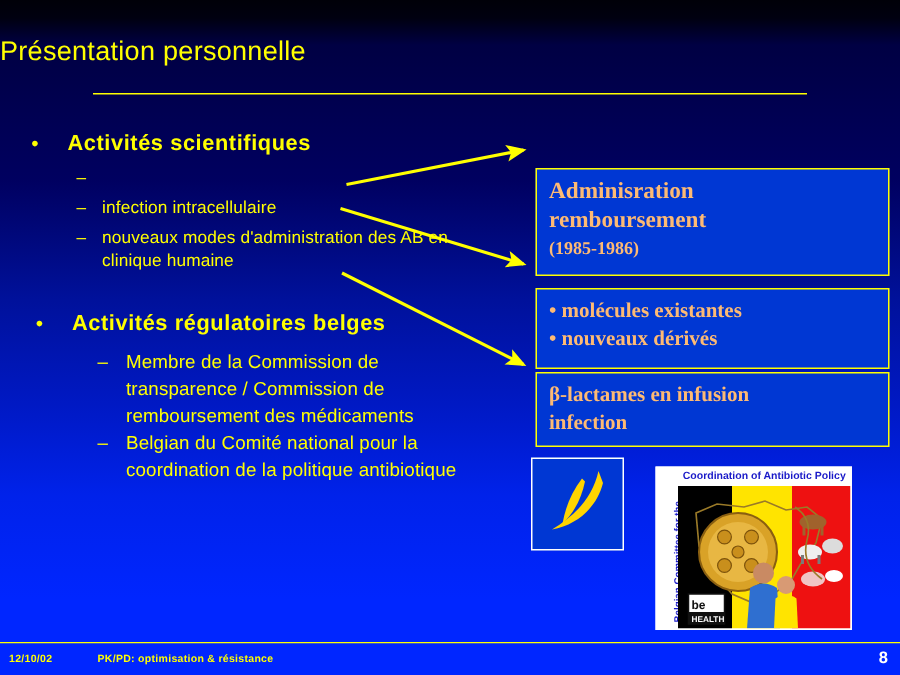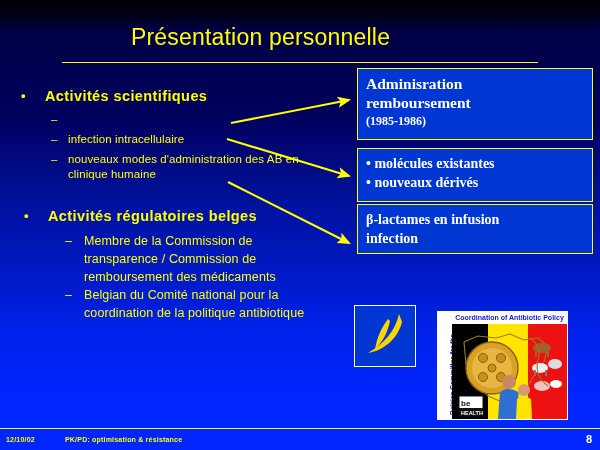--- a/index.html
+++ b/index.html
@@ -14,22 +14,22 @@
        #000008 0px,  #000010 12px,
        #000043 30px, #000060 120px,
        #00119b 200px, #0019c4 270px,
        #0022ea 330px, #0026ff 400px, #0026ff 450px);
     overflow:hidden;
   }
 
   
   #title{
     position:absolute;left:0;top:24px;width:521px;
-    text-align:center;color:#ffff00;
-    font-size:23px;letter-spacing:0.2px;
+    color:#ffff00;
+    font-size:18px;letter-spacing:0.2px;
   }
   #title-rule{
     position:absolute;left:62px;top:62px;width:476px;height:0;
     border-top:1.5px solid #ffff00;
   }
 
   
   .lvl1{
     position:absolute;color:#ffff00;font-weight:bold;
     font-size:14.5px;letter-spacing:0.4px;
@@ -57,22 +57,22 @@
   #b1i2{left:68px;top:132px;}
   #b1i3{left:68px;top:152px;width:240px;}
   #b2{left:48px;top:208px;}
   #b2i1{left:84px;top:232px;width:245px;}
   #b2i2{left:84px;top:286px;width:245px;}
 
   
   .rbox{
     position:absolute;left:357px;width:236px;
     background:#0037d3;border:1.3px solid #ffff00;
-    color:#ffffff;font-family:"Liberation Serif",serif;
-    font-weight:bold;box-sizing:border-box;
+    color:#fdba74;font-family:"Liberation Serif",serif;
+    font-weight:bold;box-sizing:border-box;margin-top:44px;
   }
   #rbox1{top:68px;height:72px;padding:5px 8px 0 8px;}
   #rbox1 .big{font-size:15.5px;line-height:19px;}
   #rbox1 .small{font-size:12px;line-height:16px;margin-top:1px;}
   #rbox2{top:148px;height:54px;padding:5px 8px 0 8px;}
   #rbox2 .li{font-size:14px;line-height:19px;}
   #rbox3{top:204px;height:50px;padding:5px 8px 0 8px;}
   #rbox3 .li{font-size:14px;line-height:19px;}
 
   

